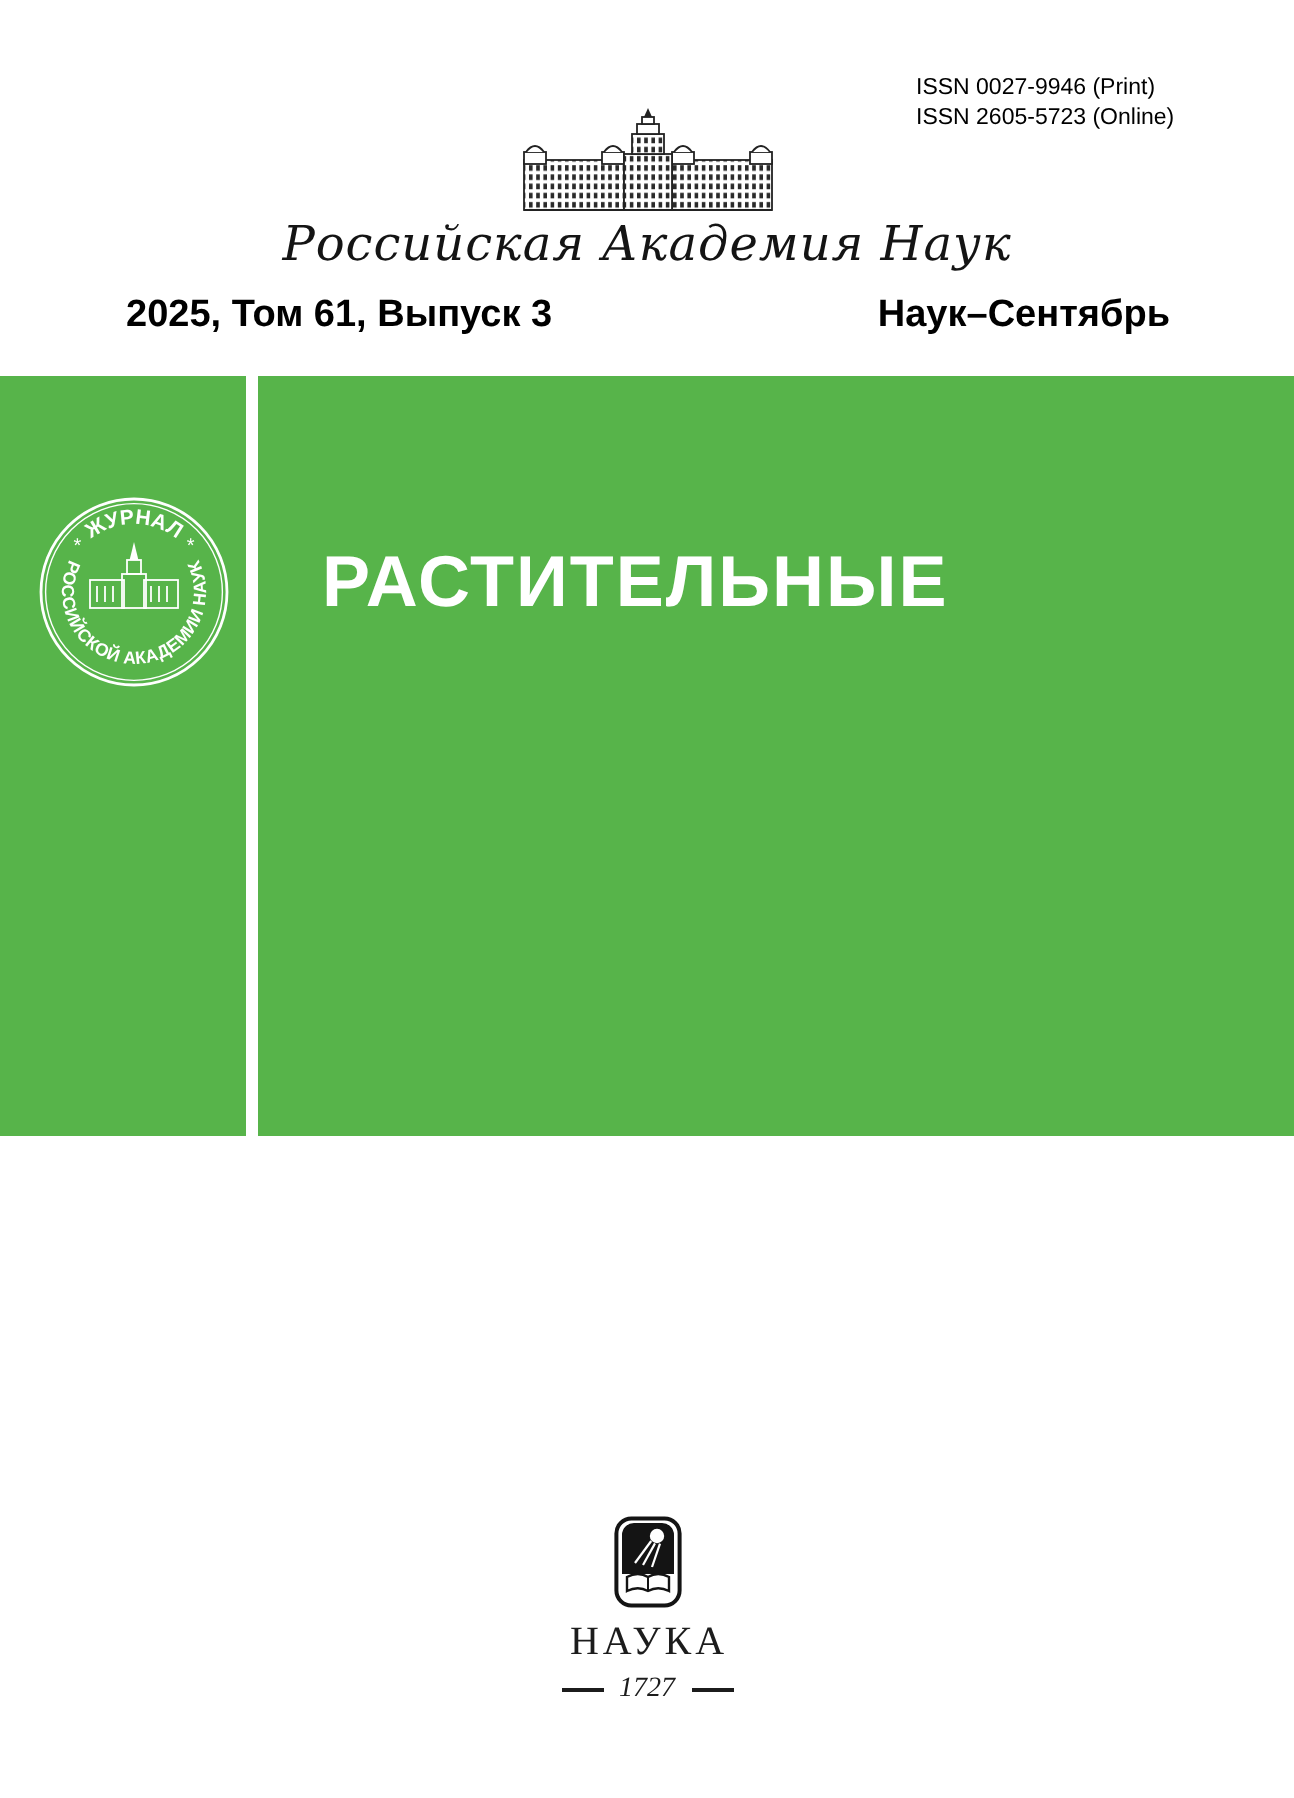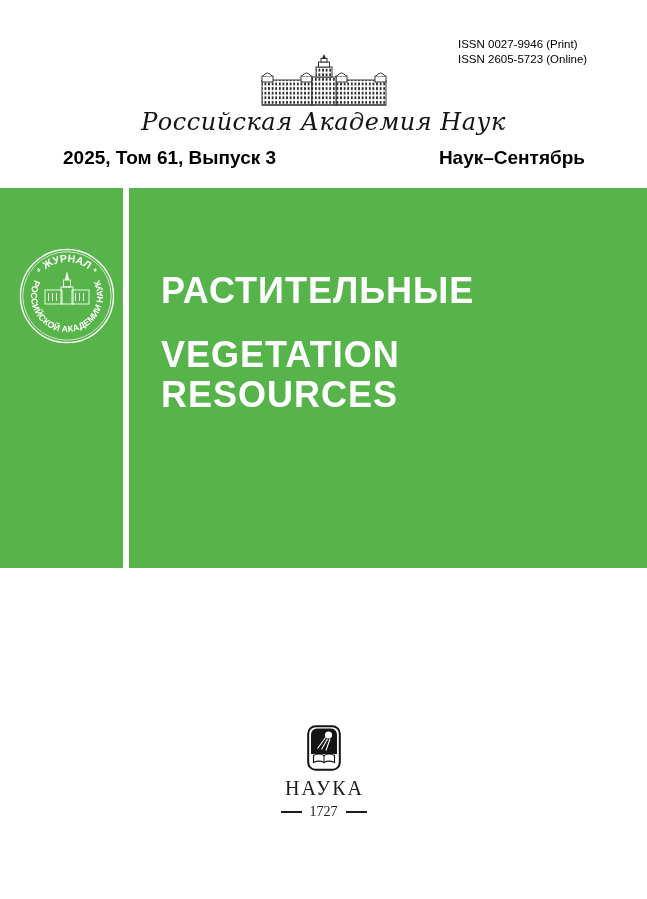--- a/index.html
+++ b/index.html
@@ -58,34 +58,34 @@
 
   .cover-title {
     position: absolute; left: 161px; top: 72px;
     color: #ffffff; font-weight: bold;
     font-size: 36px; line-height: 40px; letter-spacing: 1px; margin-top: 11px;
   }
   .cover-title .en-block { margin-top: 24px; }
 
   
   .nauka-logo {
-    position: absolute; left: 0; right: 0; top: 725px;
+    position: absolute; left: 0; right: 0; top: 758px;
     display: flex; flex-direction: column; align-items: center;
   }
   .nauka-badge { width: 34px; height: 46px; }
   .nauka-name {
     font-family: "Liberation Serif", serif;
     font-size: 20px; letter-spacing: 2px; padding-left: 2px;
     color: #1c1c1c; margin-top: 6px;
   }
   .nauka-year-row {
     display: flex; align-items: center; gap: 8px;
     margin-top: 4px;
     font-family: "Liberation Serif", serif;
-    font-size: 14px; color: #1c1c1c;
+    font-size: 14px; color: #1c1c1c; font-style: italic;
   }
   .year-dash { width: 21px; height: 1.5px; background: #1c1c1c; }
 </style>
 </head>
 <body>
 
 <div class="issn-block">
   <div>ISSN 0027-9946 (Print)</div>
   <div>ISSN 2605-5723 (Online)</div>
 </div>
@@ -162,24 +162,20 @@
         <line x1="66.5" y1="47" x2="66.5" y2="55"></line>
       </g>
       <polygon points="50,25 47.8,34 52.2,34" fill="#ffffff"></polygon>
     </svg>
   </div>
 
   <div class="cover-title">
     <div class="ru-block">
       <div>РАСТИТЕЛЬНЫЕ</div>
     </div>
-    <div class="en-block">
-      <div>VEGETATION</div>
-      <div>RESOURCES</div>
-    </div>
   </div>
 </div>
 
 <div class="nauka-logo">
   <svg class="nauka-badge" viewBox="0 0 34 46" aria-hidden="true">
     <rect x="1.2" y="1.2" width="31.6" height="43.6" rx="7.5" fill="#ffffff" stroke="#141414" stroke-width="2"></rect>
     <path d="M4 9.5 a6 6 0 0 1 6 -6 h14 a6 6 0 0 1 6 6 v19.5 h-26 z" fill="#141414"></path>
 
     <circle cx="21.5" cy="10" r="3.6" fill="#ffffff"></circle>
     <line x1="18.6" y1="12.5" x2="10.5" y2="23.5" stroke="#ffffff" stroke-width="1.1"></line>

